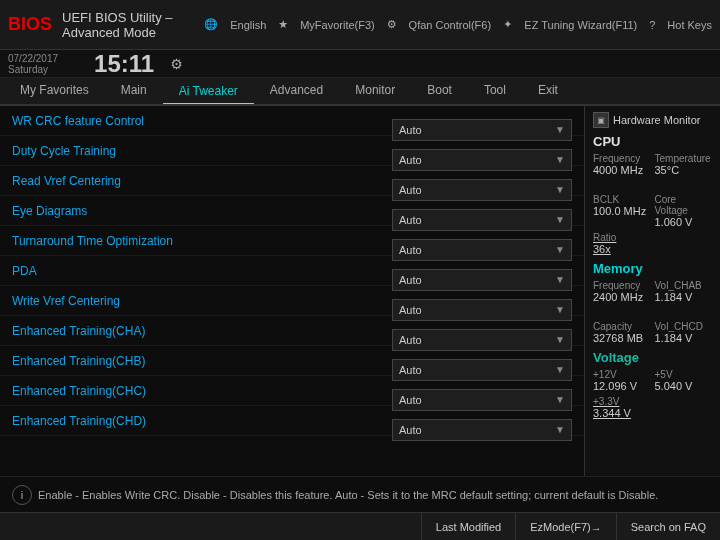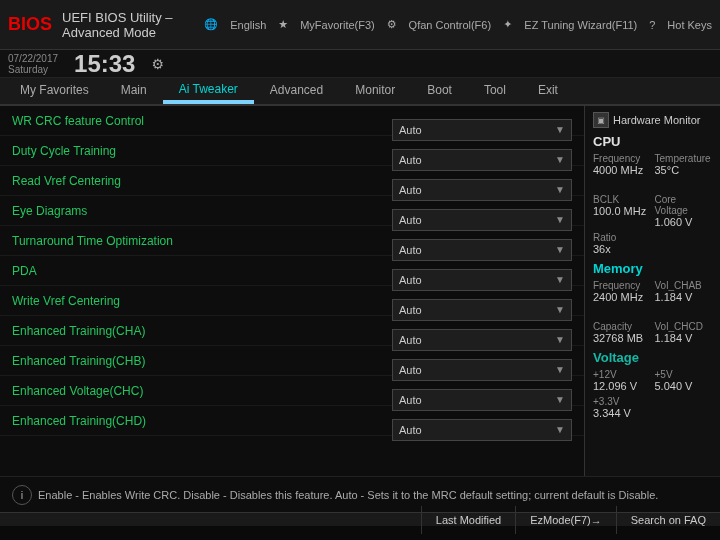--- a/index.html
+++ b/index.html
@@ -67,21 +67,21 @@
       padding: 0 16px;
       display: flex;
       align-items: center;
       font-size: 12px;
       color: #aaa;
       cursor: pointer;
       border-bottom: 2px solid transparent;
     }
     .nav-tab.active {
       color: #00d4d4;
-      border-bottom: 4px solid #7dd3fc;
+      border-bottom: 1px solid #7dd3fc;
     }
 
     
     #main {
       display: flex;
       height: calc(540px - 50px - 28px - 28px - 36px - 28px);
     }
 
     
     #left-panel {
@@ -97,21 +97,21 @@
     .setting-row {
       display: flex;
       align-items: center;
       height: 30px;
       padding: 0 12px;
       border-bottom: 1px solid #1a1a1a;
     }
     .setting-label {
       flex: 1;
       font-size: 12px;
-      color: #22c55e;
+      color: #0ea5e9;
     }
     .setting-dropdown {
       width: 180px;
       background: #1e1e1e;
       border: 1px solid #444;
       color: #ccc;
       font-size: 11px;
       padding: 2px 6px;
       display: flex;
       align-items: center;
@@ -138,21 +138,21 @@
     .memory-title { color: #00d4d4; }
     .voltage-title { color: #14b8a6; }
     .hw-grid {
       display: grid;
       grid-template-columns: 1fr 1fr;
       gap: 18px 4px;
       margin-bottom: 4px;
     }
     .hw-label { font-size: 10px; color: #888; }
     .hw-value { font-size: 11px; color: #ccc; }
-    .hw-single { margin-bottom: 2px; }
+    .hw-single { margin-bottom: 2px; text-decoration: underline; }
 
     
     #info-bar {
       background: #0d0d0d;
       height: 36px;
       padding: 4px 12px;
       border-top: 1px solid #222;
       display: flex;
       align-items: center;
       gap: 6px;
@@ -170,21 +170,21 @@
       flex-shrink: 0;
     }
     #info-text {
       font-size: 11px;
       color: #aaa;
     }
 
     
     #footer {
       background: #1a1a1a;
-      height: 14px;
+      height: 28px;
       display: flex;
       align-items: center;
       border-top: 1px solid #333;
     }
     #footer-left {
       flex: 1;
       display: flex;
       justify-content: flex-end;
       gap: 0;
     }
@@ -231,25 +231,25 @@
     <span>⚙</span>
     <span>Qfan Control(F6)</span>
     <span>✦</span>
     <span>EZ Tuning Wizard(F11)</span>
     <span>?</span>
     <span>Hot Keys</span>
   </div>
 </div>
 
 <div id="infobar">
-  <div style="display:flex;flex-direction:column;margin-right:0;">
+  <div style="display:flex;flex-direction:column;margin-right:20px;">
     <span style="font-size:10px;color:#888;">07/22/2017</span>
     <span style="font-size:10px;color:#888;">Saturday</span>
   </div>
-  <span id="datetime">15:33</span>
+  <span id="datetime">15:11</span>
   <span style="font-size:14px;color:#aaa;">⚙</span>
 </div>
 
 <div id="nav">
   <div class="nav-tab">My Favorites</div>
   <div class="nav-tab">Main</div>
   <div class="nav-tab active">Ai Tweaker</div>
   <div class="nav-tab">Advanced</div>
   <div class="nav-tab">Monitor</div>
   <div class="nav-tab">Boot</div>
@@ -317,21 +317,21 @@
       </div>
     </div>
     <div class="setting-row">
       <span class="setting-label">Enhanced Training(CHB)</span>
       <div class="setting-dropdown">
         <span>Auto</span>
           <span class="arrow">▼</span>
       </div>
     </div>
     <div class="setting-row">
-      <span class="setting-label">Enhanced Voltage(CHC)</span>
+      <span class="setting-label">Enhanced Training(CHC)</span>
       <div class="setting-dropdown">
         <span>Auto</span>
           <span class="arrow">▼</span>
       </div>
     </div>
     <div class="setting-row">
       <span class="setting-label">Enhanced Training(CHD)</span>
       <div class="setting-dropdown">
         <span>Auto</span>
           <span class="arrow">▼</span>

